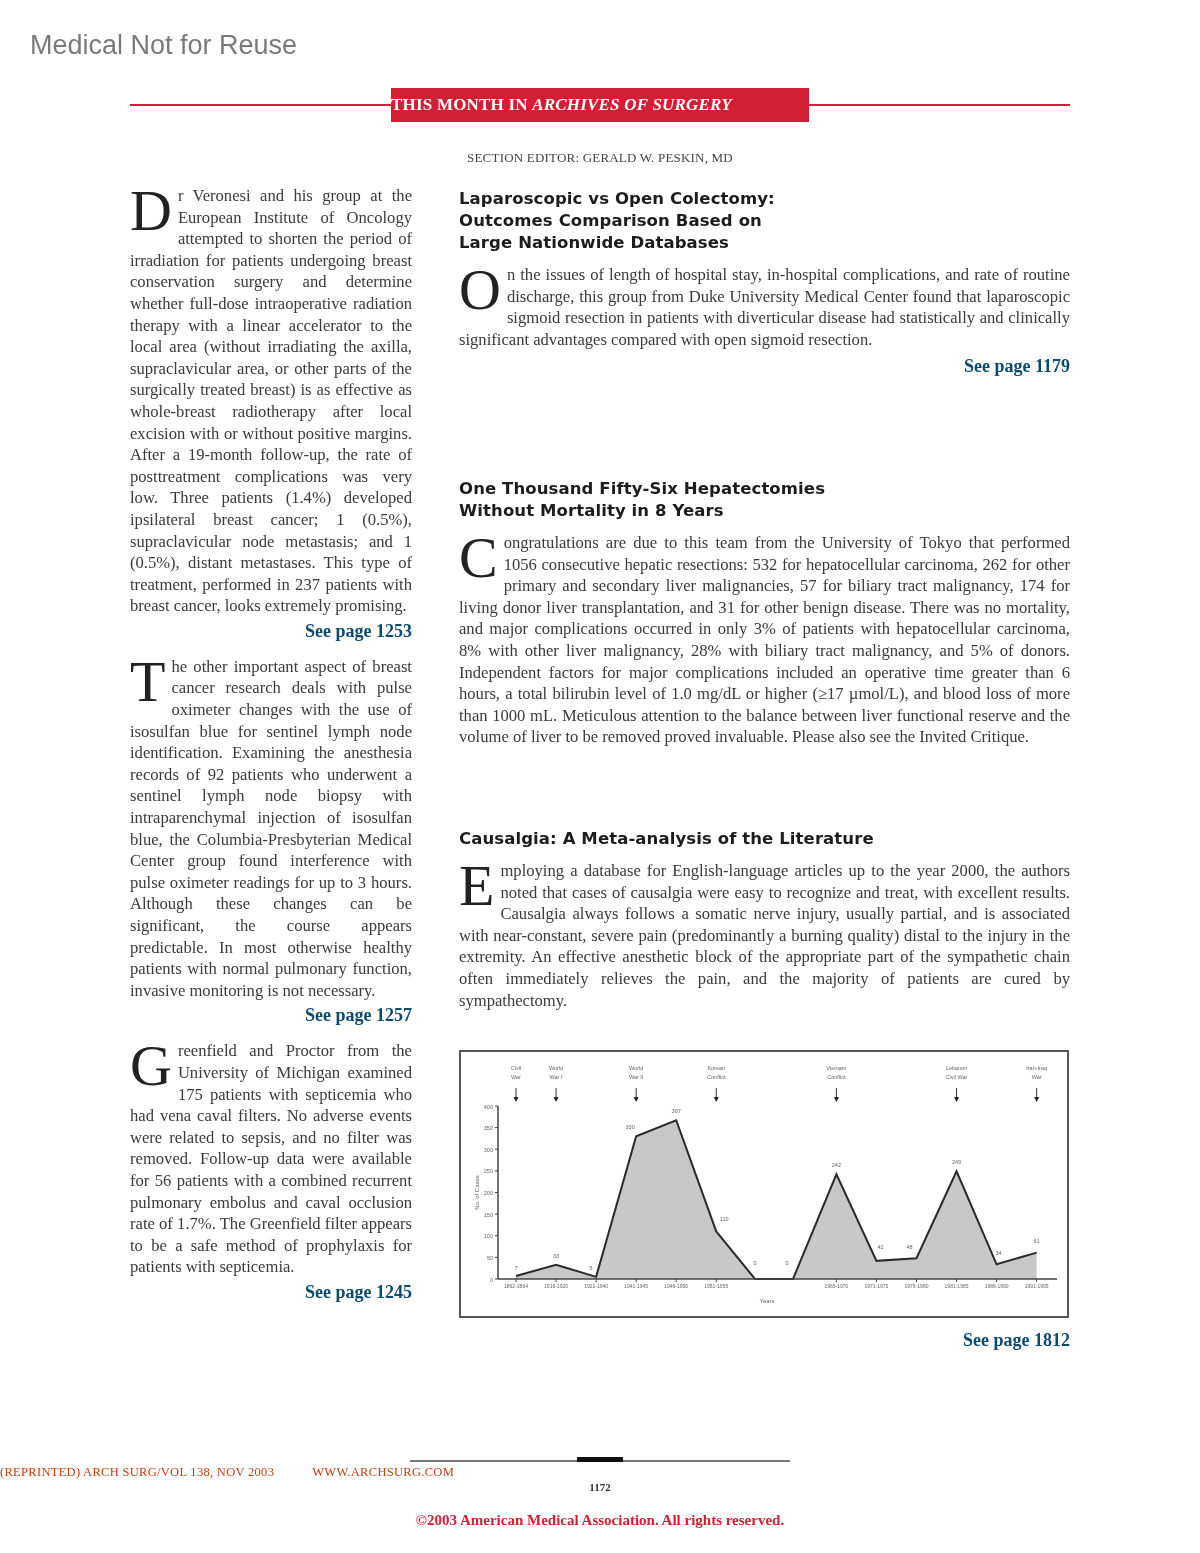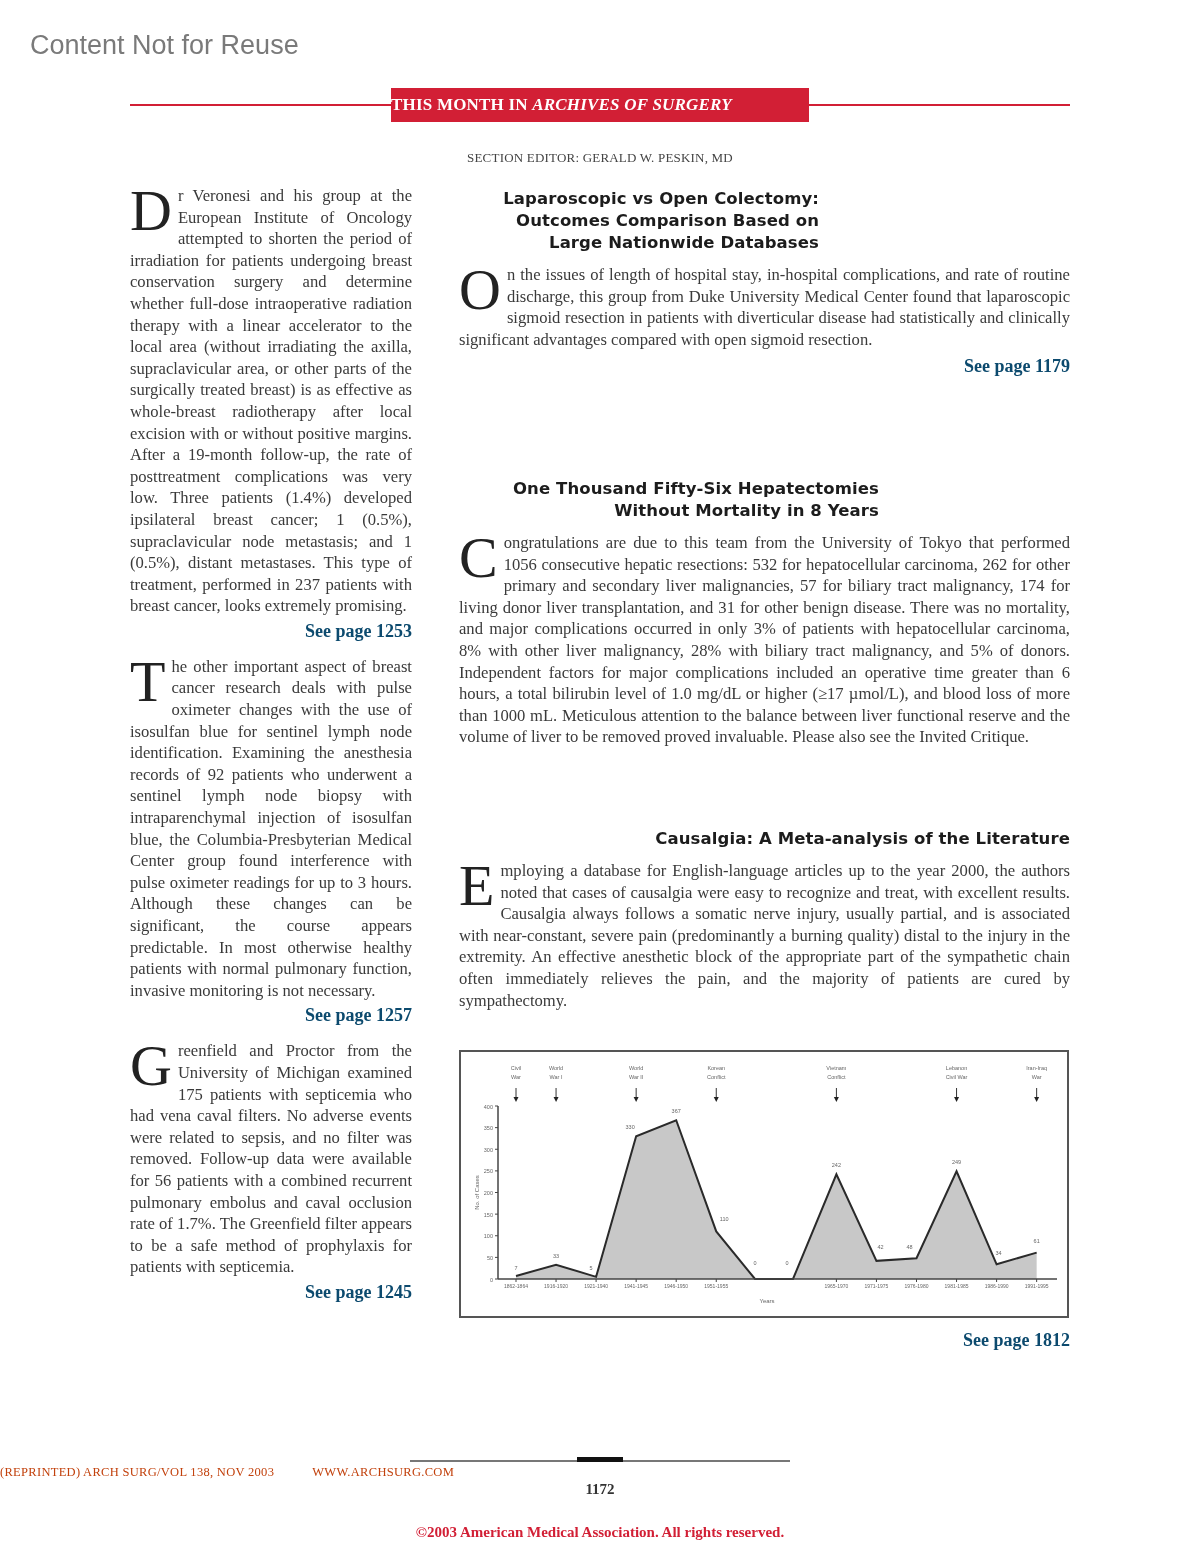--- a/index.html
+++ b/index.html
@@ -10,36 +10,36 @@
   .banner-line.right { left:808px; width:262px; }
   .banner { position:absolute; left:391px; top:88px; width:418px; height:34px; background:#d21f35; color:#fff; font-family:"Liberation Serif", serif; font-weight:bold; font-size:17px; text-align:left; line-height:34px; letter-spacing:0.2px; }
   .banner em { font-style:italic; }
   .editor { position:absolute; left:0; width:1200px; top:150px; text-align:center; font-size:13px; color:#444; letter-spacing:0.2px; }
   .col-left { position:absolute; left:130px; top:185px; width:282px; }
   .col-right { position:absolute; left:459px; top:188px; width:611px; }
   .para { font-size:16.6px; line-height:21.6px; text-align:justify; margin:0; }
   .dropcap { float:left; font-size:58px; line-height:44px; margin:4px 6px 0 0; color:#222; font-family:"Liberation Serif", serif; }
   .see { text-align:right; color:#0c4a6e; font-weight:bold; font-size:18px; margin:4px 0 0 0; }
   .article-l { margin-bottom:14px; }
-  .h { font-family:"DejaVu Sans", sans-serif; font-weight:bold; font-size:16.5px; line-height:22px; color:#1c1c1c; margin:0 0 10px 0; letter-spacing:0.1px;text-align:right; }
+  .h { font-family:"DejaVu Sans", sans-serif; font-weight:bold; font-size:16.5px; line-height:22px; color:#1c1c1c; margin:0 0 10px 0; letter-spacing:0.1px; }
   .article-r { position:absolute; left:0; width:611px; }
   .chart-box { position:absolute; left:459px; top:1050px; width:610px; height:268px; border:2px solid #555; box-sizing:border-box; background:#fff; }
   .chart-box svg { position:absolute; left:0; top:0; }
   .chart-box text { font-family:"Liberation Sans", sans-serif; fill:#666; }
   .footer-line { position:absolute; left:410px; top:1460px; width:380px; height:1.5px; background:#777; }
   .footer-bar { position:absolute; left:577px; top:1457px; width:46px; height:5px; background:#111; }
   .footer { position:absolute; left:0; width:1200px; top:1465px; font-size:12.5px; color:#c2410c; letter-spacing:0.3px; }
   .footer .sp { display:inline-block; width:38px; }
-  .pagenum { position:absolute; left:0; width:1200px; top:1481px; text-align:center; font-size:15px; font-weight:bold; color:#333; }
-  .copyright { position:absolute; left:0; width:1200px; top:1512px; text-align:center; font-size:15px; font-weight:bold; color:#d21f35;margin-top:12px; }
+  .pagenum { position:absolute; left:0; width:1200px; top:1481px; text-align:center; font-size:11px; font-weight:bold; color:#333; }
+  .copyright { position:absolute; left:0; width:1200px; top:1512px; text-align:center; font-size:15px; font-weight:bold; color:#d21f35; }
 </style>
 </head>
 <body>
 
-<div class="watermark">Content Not for Reuse</div>
+<div class="watermark">Medical Not for Reuse</div>
 
 <div class="banner-line left"></div>
 <div class="banner-line right"></div>
 <div class="banner"><span>THIS MONTH IN </span><em>ARCHIVES OF SURGERY</em></div>
 
 <div class="editor">SECTION EDITOR: GERALD W. PESKIN, MD</div>
 
 <div class="col-left">
   <div class="article-l">
     <p class="para"><span class="dropcap">D</span><span>r Veronesi and his group at the European Institute of Oncology attempted to shorten the period of irradiation for patients undergoing breast conservation surgery and determine whether full-dose intraoperative radiation therapy with a linear accelerator to the local area (without irradiating the axilla, supraclavicular area, or other parts of the surgically treated breast) is as effective as whole-breast radiotherapy after local excision with or without positive margins. After a 19-month follow-up, the rate of posttreatment complications was very low. Three patients (1.4%) developed ipsilateral breast cancer; 1 (0.5%), supraclavicular node metastasis; and 1 (0.5%), distant metastases. This type of treatment, performed in 237 patients with breast cancer, looks extremely promising.</span></p>

